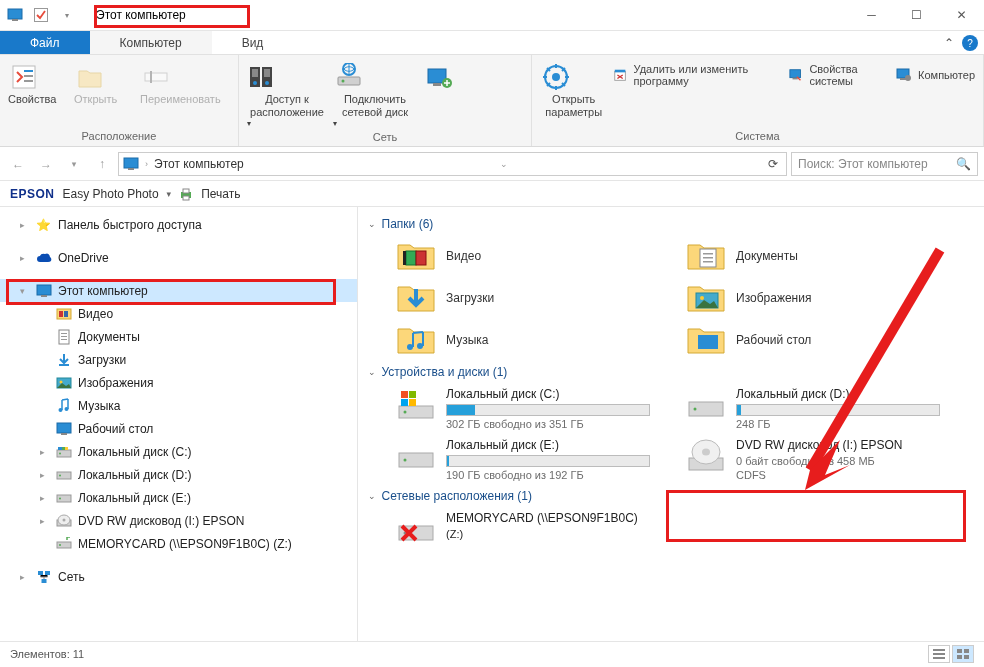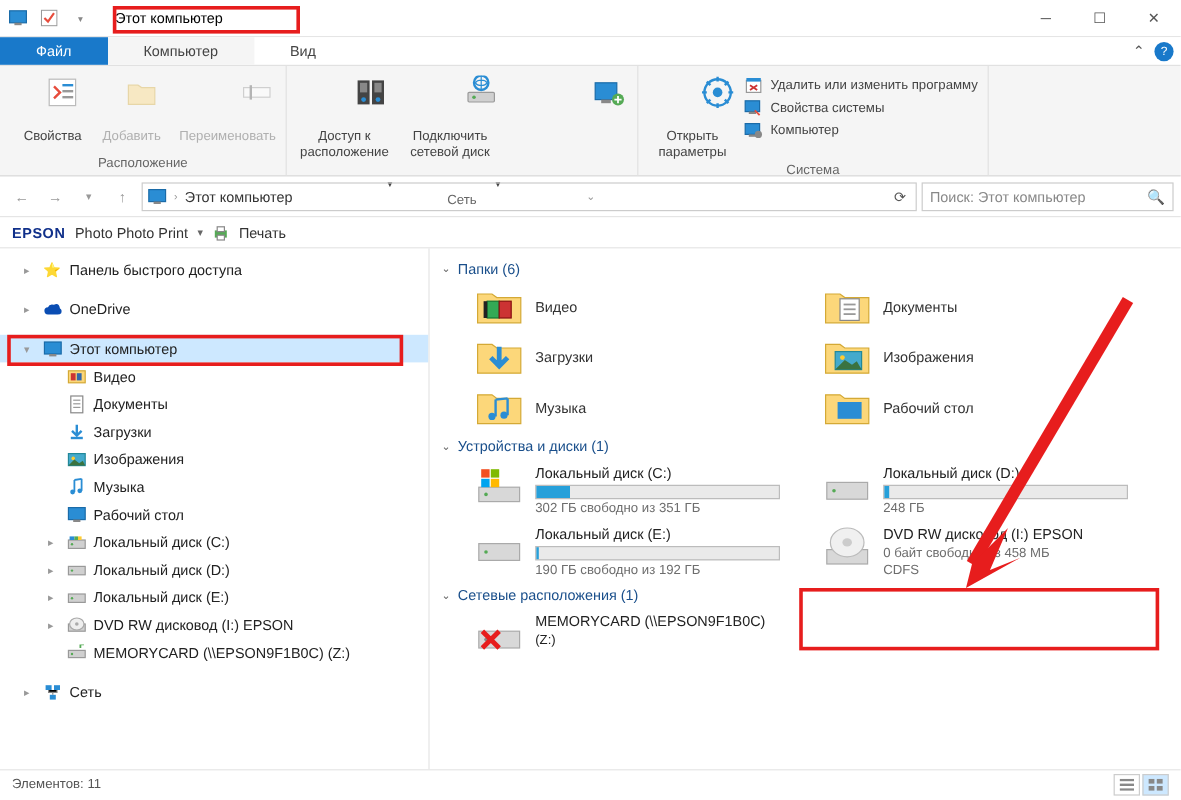--- a/index.html
+++ b/index.html
@@ -15,31 +15,31 @@
 .tabs-bar { height: 24px; background: #fff; display: flex; align-items: stretch; border-bottom: 1px solid #e1e1e1; position: relative; }
 .tab { padding: 0 30px; font-size: 12px; display: flex; align-items: center; color: #444; }
 .tab.file { background: #1979ca; color: #fff; }
 .tab.active { background: #f5f5f5; }
 .tabs-right { position: absolute; right: 6px; top: 0; display: flex; align-items: center; height: 24px; gap: 8px; color: #555; }
 
 .ribbon { height: 92px; background: #f5f5f5; border-bottom: 1px solid #dadada; display: flex; }
 .ribbon-group { border-right: 1px solid #e1e1e1; padding: 4px 8px 2px; display: flex; flex-direction: column; }
 .ribbon-group-content { flex: 1; display: flex; align-items: flex-start; gap: 6px; }
 .ribbon-group-label { text-align: center; font-size: 11px; color: #666; padding: 2px 0; }
-.ribbon-btn-large { width: 60px; display: flex; flex-direction: column; align-items: flex-end; text-align: center; font-size: 11px; color: #444; line-height: 1.2; gap: 15px; padding-top: 2px; }
+.ribbon-btn-large { width: 60px; display: flex; flex-direction: column; align-items: flex-start; text-align: center; font-size: 11px; color: #444; line-height: 1.2; gap: 0; padding-top: 2px; }
 .ribbon-btn-large.disabled { color: #b0b0b0; }
 .ribbon-icon-large { width: 32px; height: 32px; display: flex; align-items: center; justify-content: center; }
-.ribbon-small-stack { display: flex; flex-direction: column; gap: 3px; font-size: 11px; color: #444; padding-top: 4px; }
+.ribbon-small-stack { display: flex; flex-direction: row; gap: 3px; font-size: 11px; color: #444; padding-top: 4px; }
 .ribbon-small-stack .item { display: flex; align-items: center; gap: 6px; }
 
 .nav-bar { height: 34px; border-bottom: 1px solid #e5e5e5; display: flex; align-items: center; padding: 0 6px; gap: 4px; }
 .nav-arrow { width: 24px; height: 24px; display: flex; align-items: center; justify-content: center; color: #999; }
 .addr-box { flex: 1; height: 24px; border: 1px solid #ccc; display: flex; align-items: center; padding: 0 4px; gap: 6px; font-size: 12px; position: relative; }
 .addr-box .refresh { margin-left: auto; color: #555; padding: 0 4px; }
-.search-box { width: 210px; height: 24px; border: 1px solid #ccc; display: flex; align-items: center; padding: 0 6px; color: #888; font-size: 12px; }
+.search-box { width: 187px; height: 24px; border: 1px solid #ccc; display: flex; align-items: center; padding: 0 6px; color: #888; font-size: 12px; }
 .search-box .mag { margin-left: auto; color: #555; }
 
 .epson-bar { height: 26px; border-bottom: 1px solid #e5e5e5; display: flex; align-items: center; padding: 0 10px; gap: 8px; font-size: 12px; }
 .epson-logo { color: #10308a; font-weight: bold; letter-spacing: 0.5px; }
 
 .main { display: flex; height: 434px; }
 .nav-pane { width: 358px; border-right: 1px solid #e5e5e5; padding: 6px 0; overflow: hidden; }
 .tree-item { display: flex; align-items: center; height: 23px; padding-left: 20px; gap: 6px; font-size: 12px; color: #222; }
 .tree-item.selected { background: #cde8ff; }
 .tree-item .chev { width: 10px; color: #999; font-size: 9px; }
@@ -120,21 +120,21 @@
             </svg>
           </div>
         <span>Свойства</span>
       </div>
       <div class="ribbon-btn-large disabled">
         <div class="ribbon-icon-large">
             <svg width="28" height="28" viewBox="0 0 28 28" opacity="0.4">
               <path d="M3 8 L3 24 L25 24 L25 10 L14 10 L11 8 Z" fill="#fcd77a" stroke="#d4a935"></path>
             </svg>
           </div>
-        <span>Добавить</span>
+        <span>Открыть</span>
       </div>
       <div class="ribbon-btn-large disabled" style="width:90px;">
         <div class="ribbon-icon-large">
             <svg width="28" height="28" viewBox="0 0 28 28" opacity="0.4">
               <rect x="3" y="10" width="22" height="8" fill="#fff" stroke="#999"></rect>
               <rect x="8" y="8" width="2" height="12" fill="#555"></rect>
             </svg>
           </div>
         <span>Переименовать</span>
       </div>
@@ -252,21 +252,21 @@
     <span class="refresh">⟳</span>
   </div>
   <div class="search-box">
     <span>Поиск: Этот компьютер</span>
     <span class="mag">🔍</span>
   </div>
 </div>
 
 <div class="epson-bar">
   <span class="epson-logo">EPSON</span>
-  <span>Photo Photo Print</span>
+  <span>Easy Photo Photo</span>
   <span style="font-size:9px;color:#666;">▾</span>
   <svg width="14" height="14" viewBox="0 0 14 14">
       <rect x="2" y="5" width="10" height="6" fill="#5a5"></rect>
       <rect x="4" y="2" width="6" height="4" fill="#fff" stroke="#888"></rect>
       <rect x="4" y="9" width="6" height="4" fill="#fff" stroke="#888"></rect>
     </svg>
   <span>Печать</span>
 </div>
 
 <div class="main">

